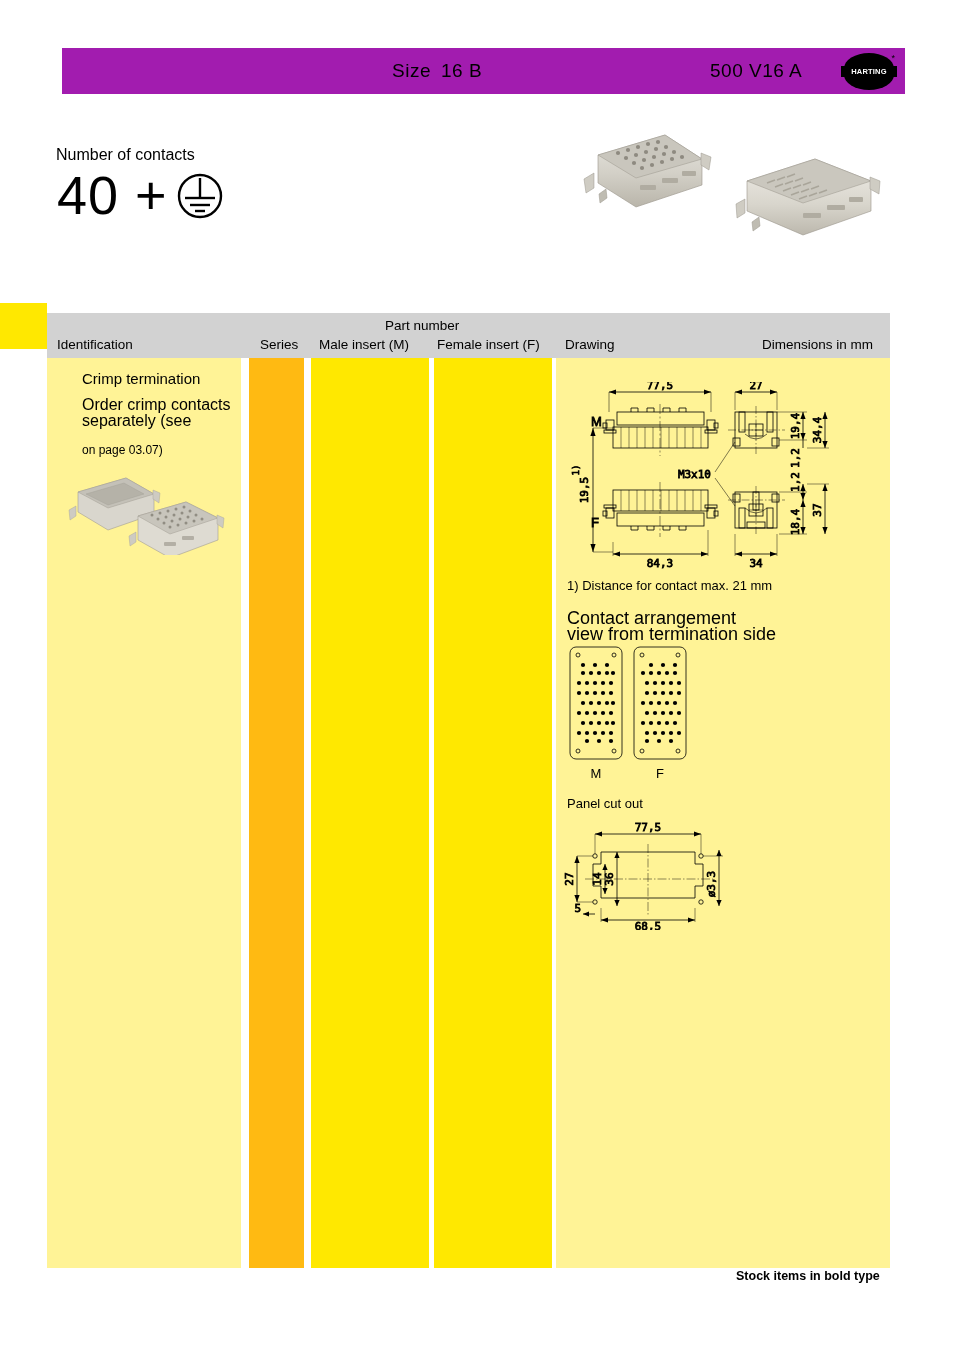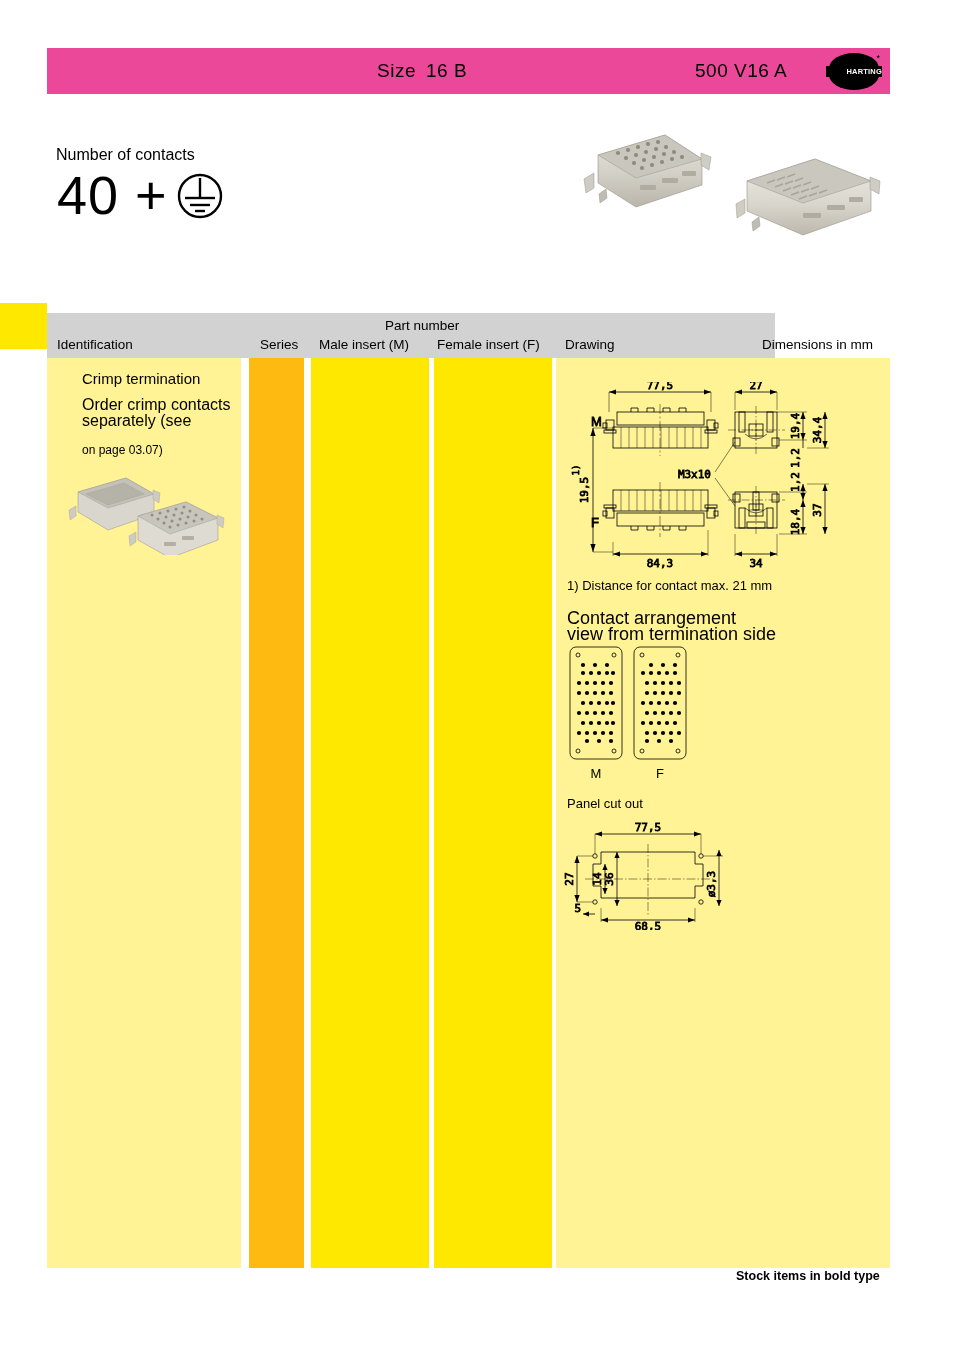--- a/index.html
+++ b/index.html
@@ -12,25 +12,25 @@
     height: 1350px;
     position: relative;
     font-family: "Liberation Sans", sans-serif;
     color: #000000;
     overflow: hidden;
   }
 
   
   .header-bar {
     position: absolute;
-    left: 47px;
+    left: 62px;
     top: 48px;
     width: 843px;
     height: 46px;
-    background: #ec4899;
+    background: #a21caf;
   }
   .header-size {
     position: absolute;
     left: 330px;
     top: 12px;
     font-size: 19px;
     letter-spacing: 0.5px;
   }
   .header-size .sp { display: inline-block; width: 10px; }
   .header-ratings {
@@ -54,21 +54,21 @@
     background: #000;
     border-radius: 50%/42%;
   }
   .harting-logo .band {
     position: absolute;
     left: 0; top: 13px;
     width: 56px; height: 11px;
     background: #000;
     display: flex;
     align-items: center;
-    justify-content: flex-end;
+    justify-content: center;
   }
   .harting-logo .band span {
     color: #fff;
     font-size: 7.5px;
     font-weight: bold;
     letter-spacing: 0.2px;
     font-family: "Liberation Sans", sans-serif;
   }
   .harting-logo .star {
     position: absolute;
@@ -118,21 +118,21 @@
     width: 47px;
     height: 46px;
     background: #ffe800;
   }
 
   
   .table-head {
     position: absolute;
     left: 47px;
     top: 313px;
-    width: 728px;
+    width: 843px;
     height: 45px;
     background: #d2d2d2;
   }
   .th {
     position: absolute;
     font-size: 13.5px;
     white-space: nowrap;
   }
   .th-partnumber { left: 338px; top: 5px; }
   .th-identification { left: 10px; top: 24px; text-align: center; }

